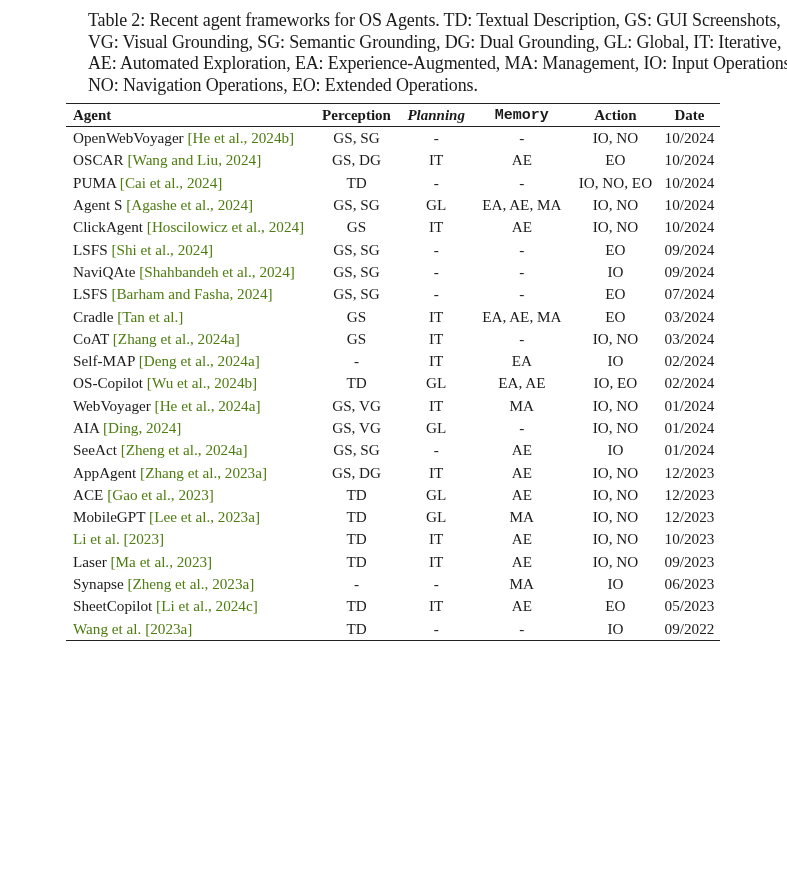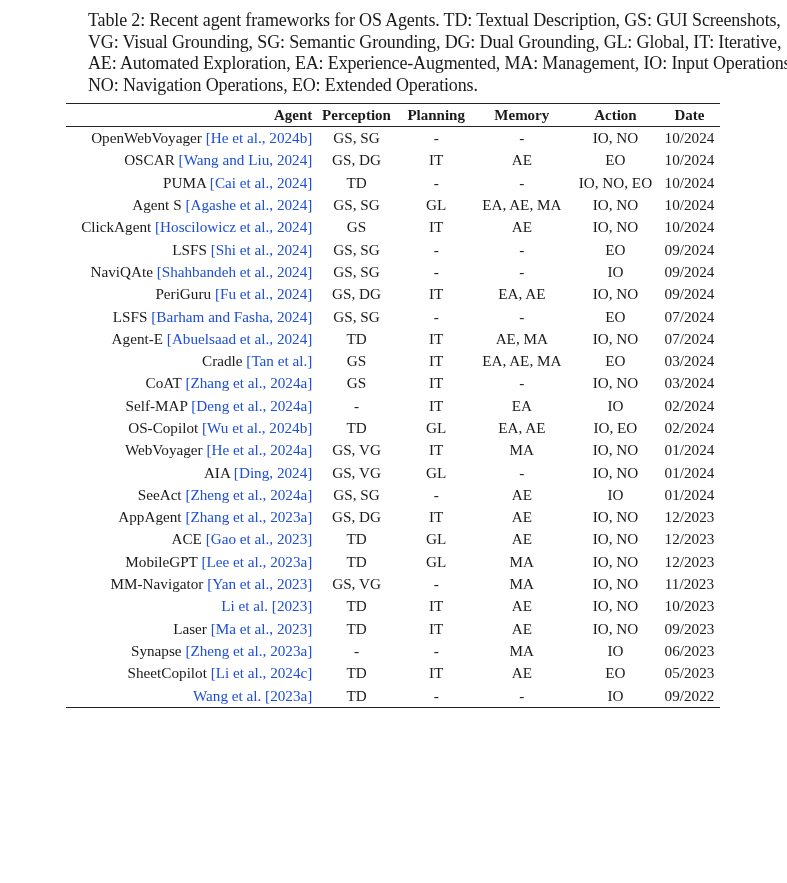--- a/index.html
+++ b/index.html
@@ -6,25 +6,25 @@
   body { width:787px; height:883px; position:relative; overflow:hidden;
          font-family:"Liberation Serif", "DejaVu Serif", serif; color:#1a1a1a; }
   .caption { position:absolute; left:46px; top:10px; width:710px;
              font-size:18px; line-height:21.5px; letter-spacing:-0.15px;margin-left:42px; }
   table { position:absolute; left:66px; top:103px; width:654px;
           border-collapse:collapse; font-size:15.2px; }
   thead tr { border-top:1.6px solid #222; border-bottom:1px solid #222; }
   tbody tr:last-child { border-bottom:1.6px solid #222; }
   th { font-weight:bold; height:22px; padding:0; font-size:15px; }
   td { height:22.3px; padding:0; white-space:nowrap; }
-  th.agent, td.agent { text-align:right; padding-left:7px; }
+  th.agent, td.agent { text-align:left; padding-left:7px; }
   th.c, td.c { text-align:center; }
-  .col-agent { width:240px; } .col-per { width:90px; } .col-plan { width:72px; }
-  .col-mem { width:102px; } .col-act { width:88px; } .col-date { width:62px; }
-  .cite { color:#1d4ed8; }
+  .col-agent { width:240px; } .col-per { width:90px; } .col-plan { width:72px;font-style:italic; }
+  .col-mem { width:102px;font-family:Liberation Mono, monospace; } .col-act { width:88px; } .col-date { width:62px; }
+  .cite { color:#4d7c0f; }
 </style>
 </head>
 <body>
 
 <div class="caption">Table 2: Recent agent frameworks for OS Agents. TD: Textual Description, GS: GUI Screenshots, VG: Visual Grounding, SG: Semantic Grounding, DG: Dual Grounding, GL: Global, IT: Iterative, AE: Automated Exploration, EA: Experience-Augmented, MA: Management, IO: Input Operations, NO: Navigation Operations, EO: Extended Operations.</div>
 
 <table>
   <thead>
     <tr>
       <th class="agent col-agent">Agent</th>
@@ -86,41 +86,25 @@
       </tr>
       <tr>
         <td class="agent"><span>NaviQAte </span><span class="cite">[Shahbandeh et al., 2024]</span></td>
         <td class="c">GS, SG</td>
         <td class="c">-</td>
         <td class="c">-</td>
         <td class="c">IO</td>
         <td class="c">09/2024</td>
       </tr>
       <tr>
-        <td class="agent"><span>PeriGuru </span><span class="cite">[Fu et al., 2024]</span></td>
-        <td class="c">GS, DG</td>
-        <td class="c">IT</td>
-        <td class="c">EA, AE</td>
-        <td class="c">IO, NO</td>
-        <td class="c">09/2024</td>
-      </tr>
-      <tr>
         <td class="agent"><span>LSFS </span><span class="cite">[Barham and Fasha, 2024]</span></td>
         <td class="c">GS, SG</td>
         <td class="c">-</td>
         <td class="c">-</td>
         <td class="c">EO</td>
-        <td class="c">07/2024</td>
-      </tr>
-      <tr>
-        <td class="agent"><span>Agent-E </span><span class="cite">[Abuelsaad et al., 2024]</span></td>
-        <td class="c">TD</td>
-        <td class="c">IT</td>
-        <td class="c">AE, MA</td>
-        <td class="c">IO, NO</td>
         <td class="c">07/2024</td>
       </tr>
       <tr>
         <td class="agent"><span>Cradle </span><span class="cite">[Tan et al.]</span></td>
         <td class="c">GS</td>
         <td class="c">IT</td>
         <td class="c">EA, AE, MA</td>
         <td class="c">EO</td>
         <td class="c">03/2024</td>
       </tr>
@@ -188,28 +172,20 @@
         <td class="c">IO, NO</td>
         <td class="c">12/2023</td>
       </tr>
       <tr>
         <td class="agent"><span>MobileGPT </span><span class="cite">[Lee et al., 2023a]</span></td>
         <td class="c">TD</td>
         <td class="c">GL</td>
         <td class="c">MA</td>
         <td class="c">IO, NO</td>
         <td class="c">12/2023</td>
-      </tr>
-      <tr>
-        <td class="agent"><span>MM-Navigator </span><span class="cite">[Yan et al., 2023]</span></td>
-        <td class="c">GS, VG</td>
-        <td class="c">-</td>
-        <td class="c">MA</td>
-        <td class="c">IO, NO</td>
-        <td class="c">11/2023</td>
       </tr>
       <tr>
         <td class="agent"><span></span><span class="cite">Li et al. [2023]</span></td>
         <td class="c">TD</td>
         <td class="c">IT</td>
         <td class="c">AE</td>
         <td class="c">IO, NO</td>
         <td class="c">10/2023</td>
       </tr>
       <tr>

